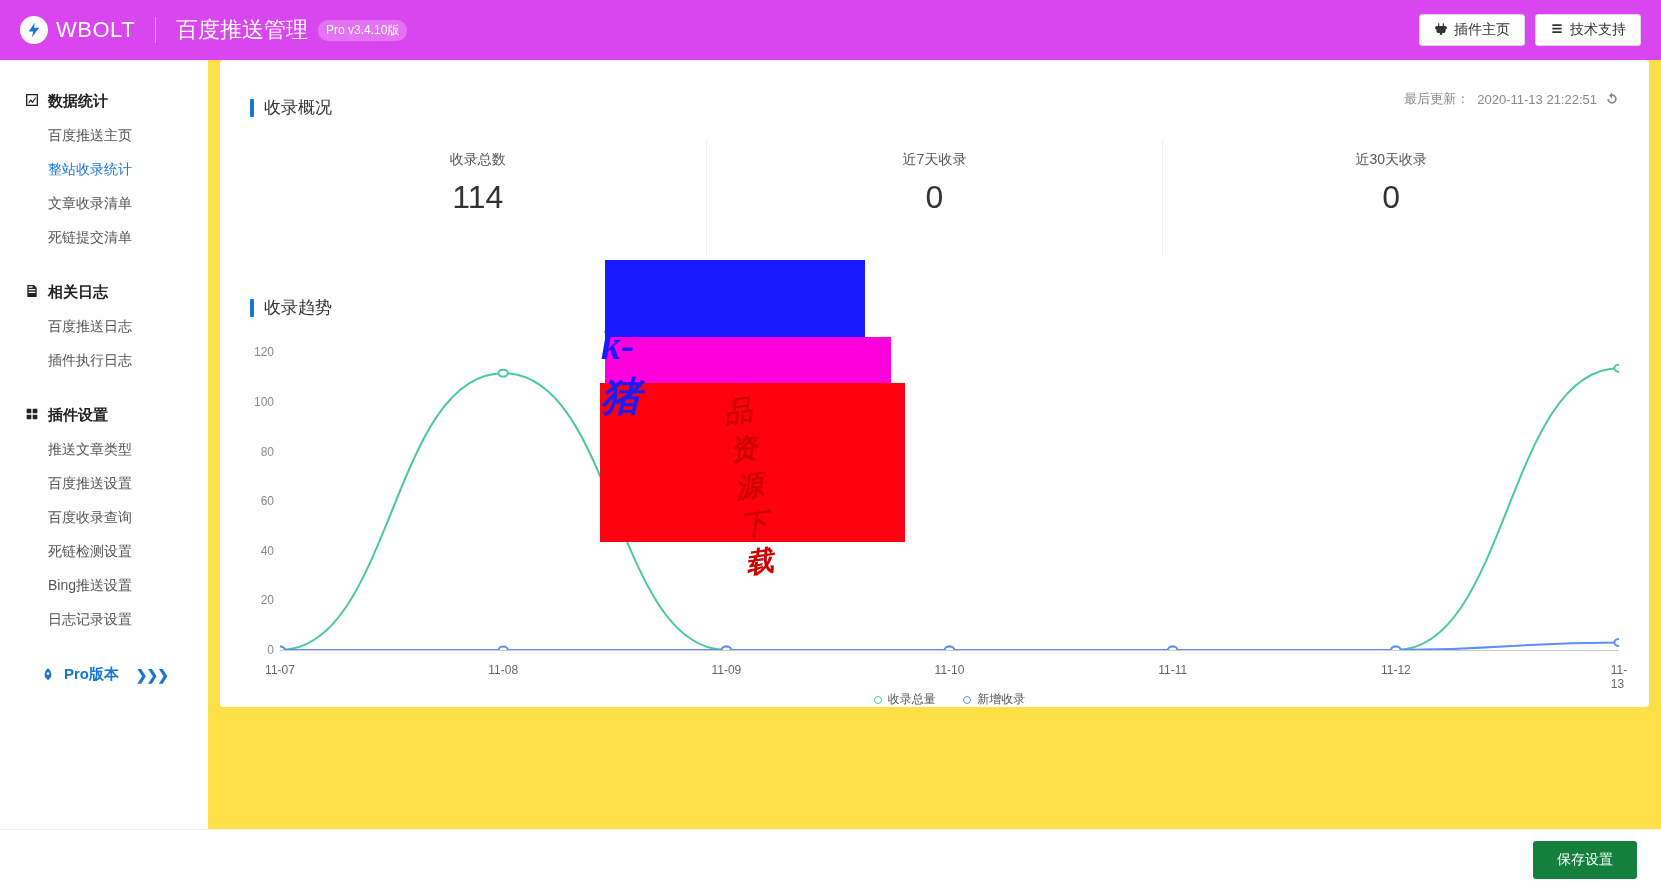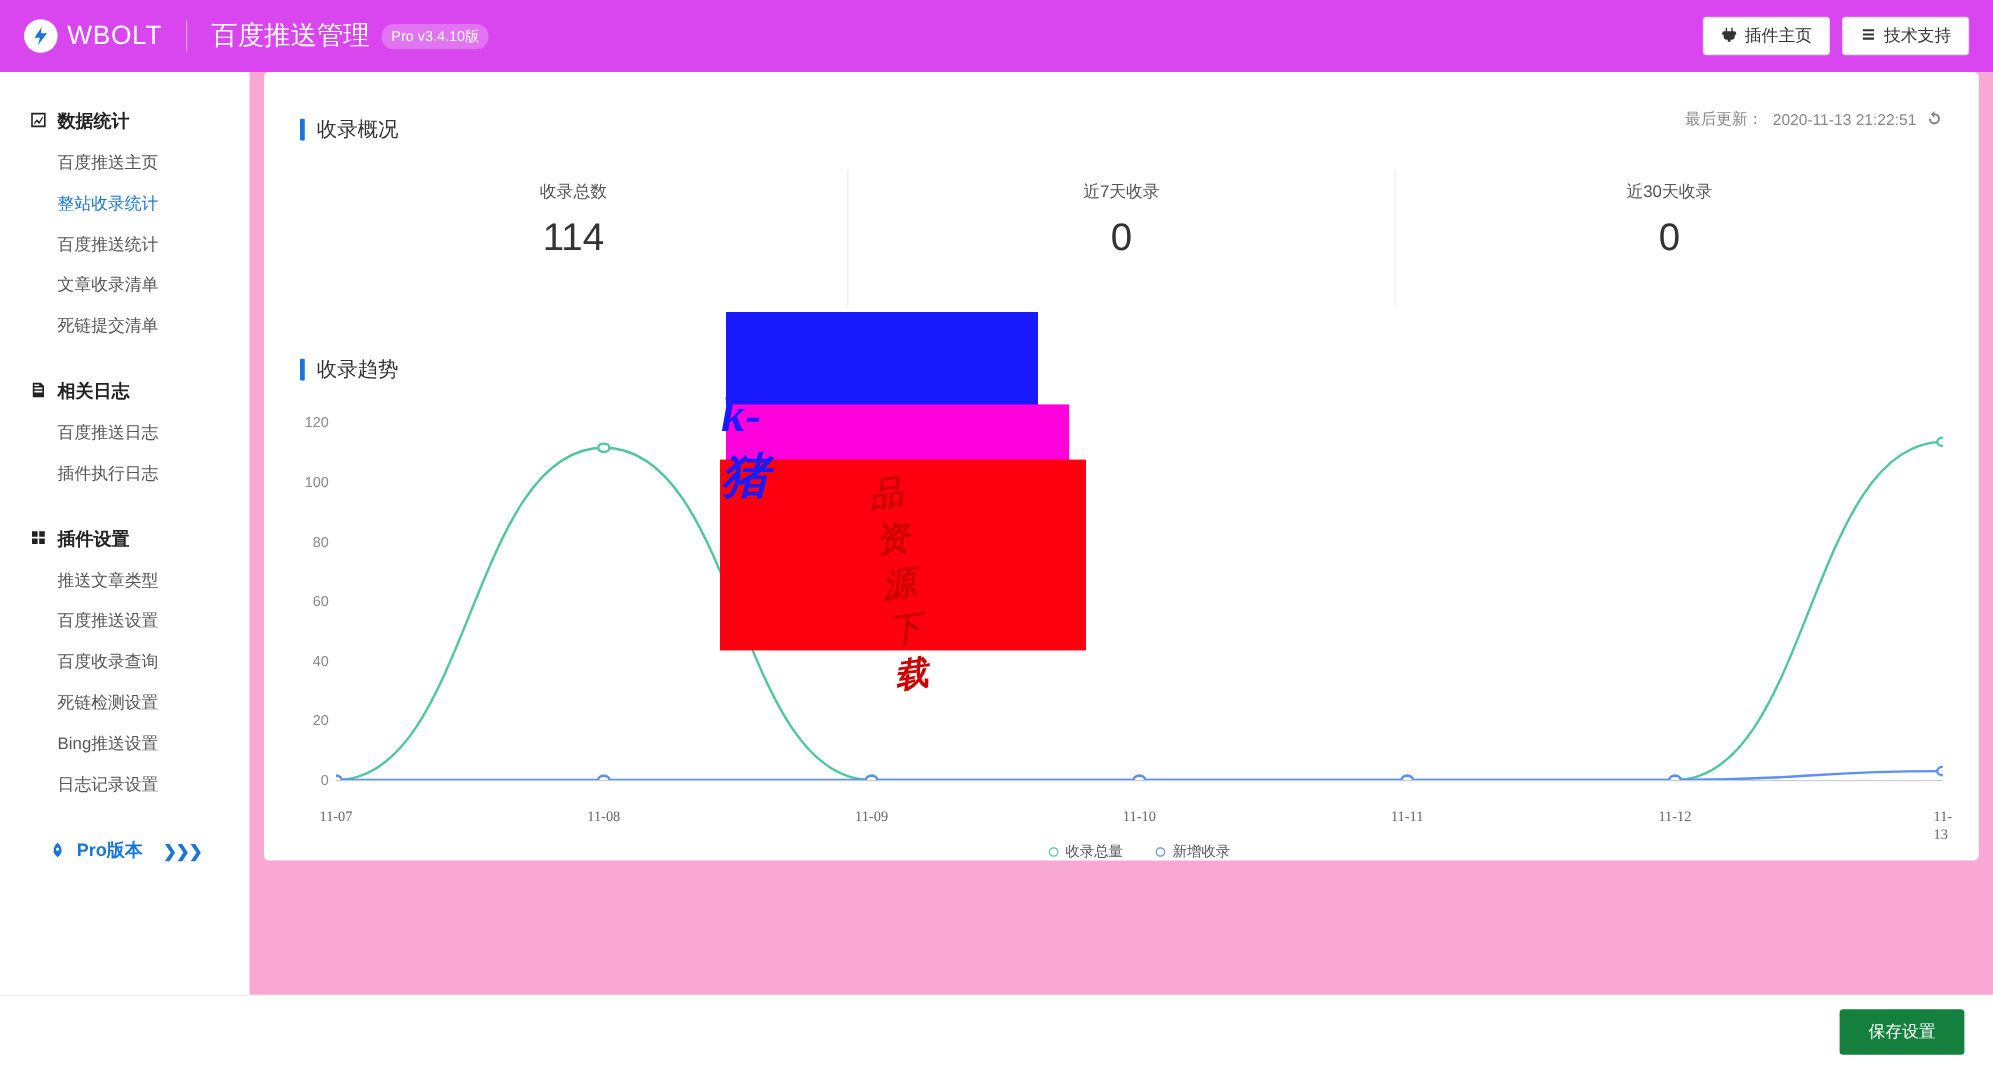--- a/index.html
+++ b/index.html
@@ -23,40 +23,40 @@
 .side-group-title { display: flex; gap: 8px; padding: 8px 24px; font-size: 15px; font-weight: 600; color: #222; }
 .side-group-title svg { width: 16px; height: 16px; fill: #222; }
 .side-item { padding: 8px 24px 8px 48px; font-size: 14px; color: #555; cursor: pointer; }
 .side-item.active { color: #1976d2; }
 .side-gap { height: 20px; }
 .side-pro { display: flex; align-items: center; justify-content: space-between; padding: 8px 40px; font-size: 15px; font-weight: 600; color: #1976d2; cursor: pointer; }
 .side-pro-left { display: flex; align-items: center; gap: 8px; }
 .side-pro svg { width: 16px; height: 16px; fill: #1976d2; }
 .chev { color: #1976d2; letter-spacing: -1px; font-size: 14px; }
 
-.main { flex: 1; padding: 0 12px 12px 12px; overflow-y: auto; background: #f9a8d4; }
+.main { flex: 1; padding: 0 12px 12px 12px; overflow-y: auto; background: #fde047; }
 .card { background: #fff; border-radius: 4px; padding: 30px 30px 0 30px; position: relative; }
 .section-title { display: flex; align-items: center; gap: 10px; font-size: 17px; font-weight: 500; margin: 6px 0 22px 0; }
 .blue-bar { width: 4px; height: 18px; background: #1976d2; border-radius: 1px; }
 .update-row { position: absolute; right: 30px; top: 30px; font-size: 13px; color: #888; display: flex; align-items: center; gap: 8px; }
 .refresh-icon { width: 14px; height: 14px; fill: #888; cursor: pointer; }
 
 .stats-row { display: flex; }
 .stat-cell { flex: 1; text-align: center; padding: 10px 0 40px 0; border-right: 1px solid #eee; }
 .stat-cell:last-child { border-right: none; }
 .stat-label { font-size: 14px; color: #555; margin-bottom: 10px; }
 .stat-value { font-size: 32px; color: #333; font-weight: 300; }
 
 .chart-section { margin-top: 40px; }
 
 .chart-wrap { position: relative; padding: 0 0 0 30px; }
 .y-label { position: absolute; font-size: 12px; color: #888; }
 .chart-area { position: relative; height: 310px; border-bottom: 1px solid #ccc; }
 .x-label { position: absolute; font-size: 12px; color: #666; transform: translateX(-50%); }
-.x-labels { position: relative; height: 22px; margin: 22px 0 0 0; font-family: Liberation Serif, serif; }
+.x-labels { position: relative; height: 22px; margin: 12px 0 0 0; }
 
 .legend { text-align: center; font-size: 12px; color: #555; margin-top: 6px; height: 16px; overflow: hidden; }
 .legend-item { display: inline-flex; align-items: center; gap: 6px; margin: 0 12px; }
 .legend-dot { width: 8px; height: 8px; border-radius: 50%; border: 1px solid; background: #fff; }
 
 .overlay-stack { position: absolute; left: 605px; top: 260px; pointer-events: none; }
 .overlay-box { position: absolute; }
 .ov-blue { left: 0; top: 0; width: 260px; height: 100px; background: #1a1aff; }
 .ov-pink { left: 0; top: 77px; width: 286px; height: 80px; background: #ff00dd; }
 .ov-red  { left: -5px; top: 123px; width: 305px; height: 159px; background: #ff0010; }
@@ -100,21 +100,20 @@
   <div class="sidebar">
     <div class="side-group-title">
       <svg viewBox="0 0 24 24">
           <path d="M3 3h18v18H3V3zm2 2v14h14V5H5zm2 10l3-4 3 3 4-6 1 1-5 8-3-3-3 4v-3z"></path>
         </svg>
       <span>数据统计</span>
     </div>
     <div id="g1-items">
         <div class="side-item">百度推送主页</div>
         <div class="side-item active">整站收录统计</div>
-        <div class="side-item">百度推送统计</div>
         <div class="side-item">文章收录清单</div>
         <div class="side-item">死链提交清单</div>
       </div>
     <div class="side-gap"></div>
 
     <div class="side-group-title">
       <svg viewBox="0 0 24 24">
           <path d="M5 3h10l4 4v14H5V3zm2 4h6V5H7v2zm0 4h10V9H7v2zm0 4h10v-2H7v2z"></path>
         </svg>
       <span>相关日志</span>

